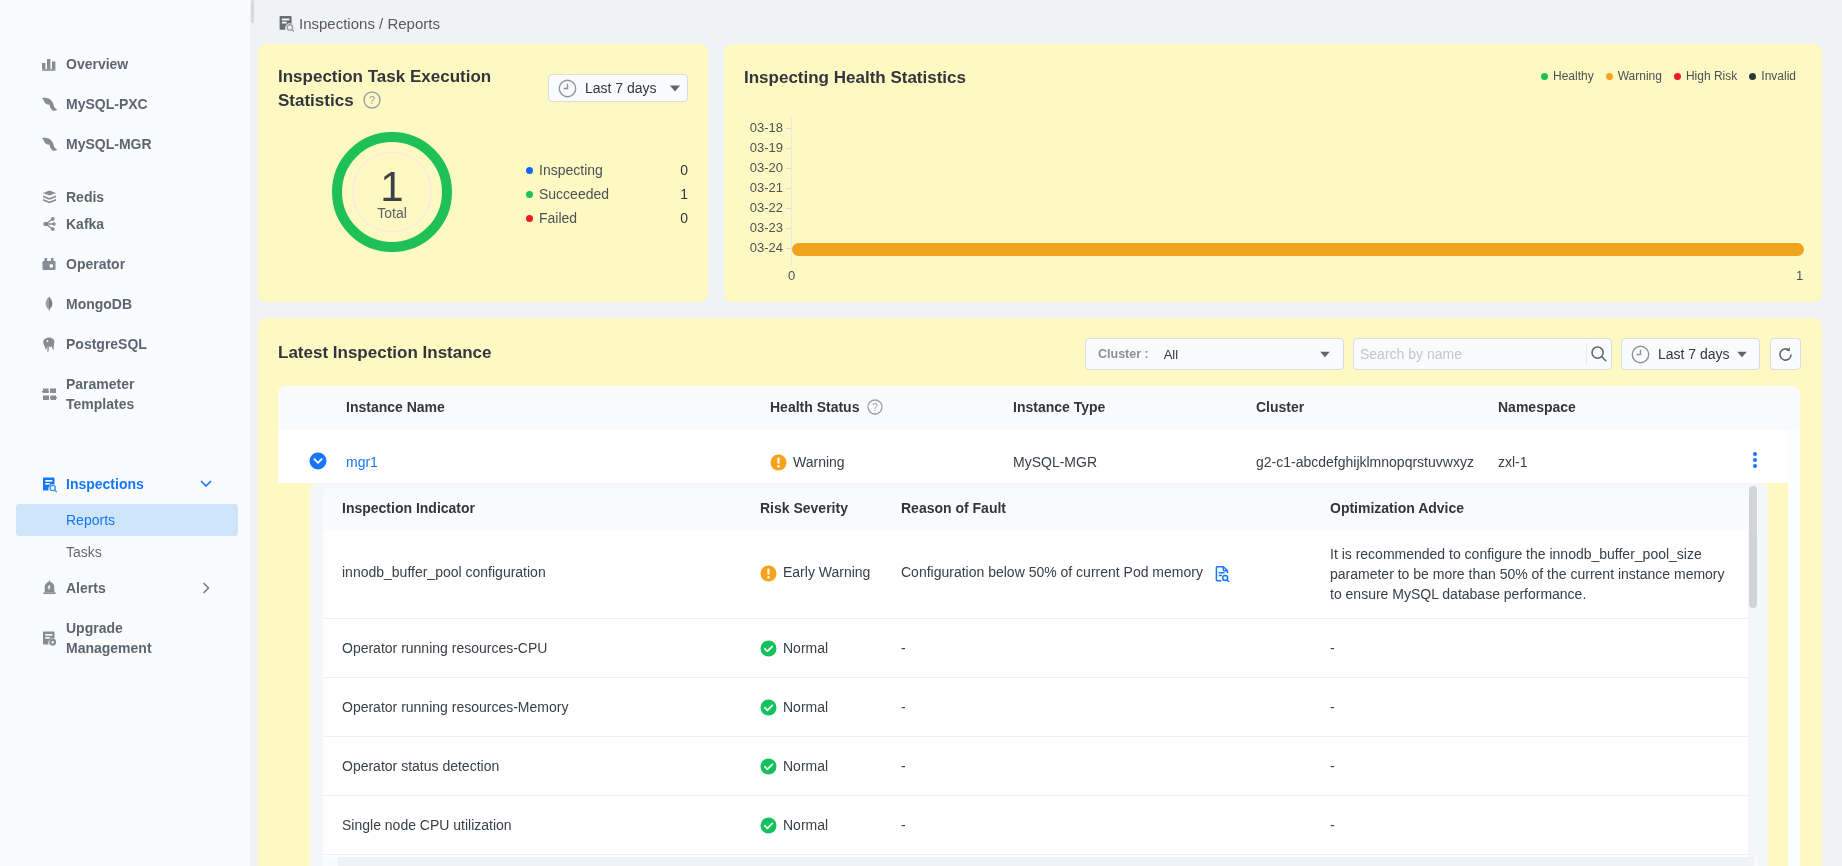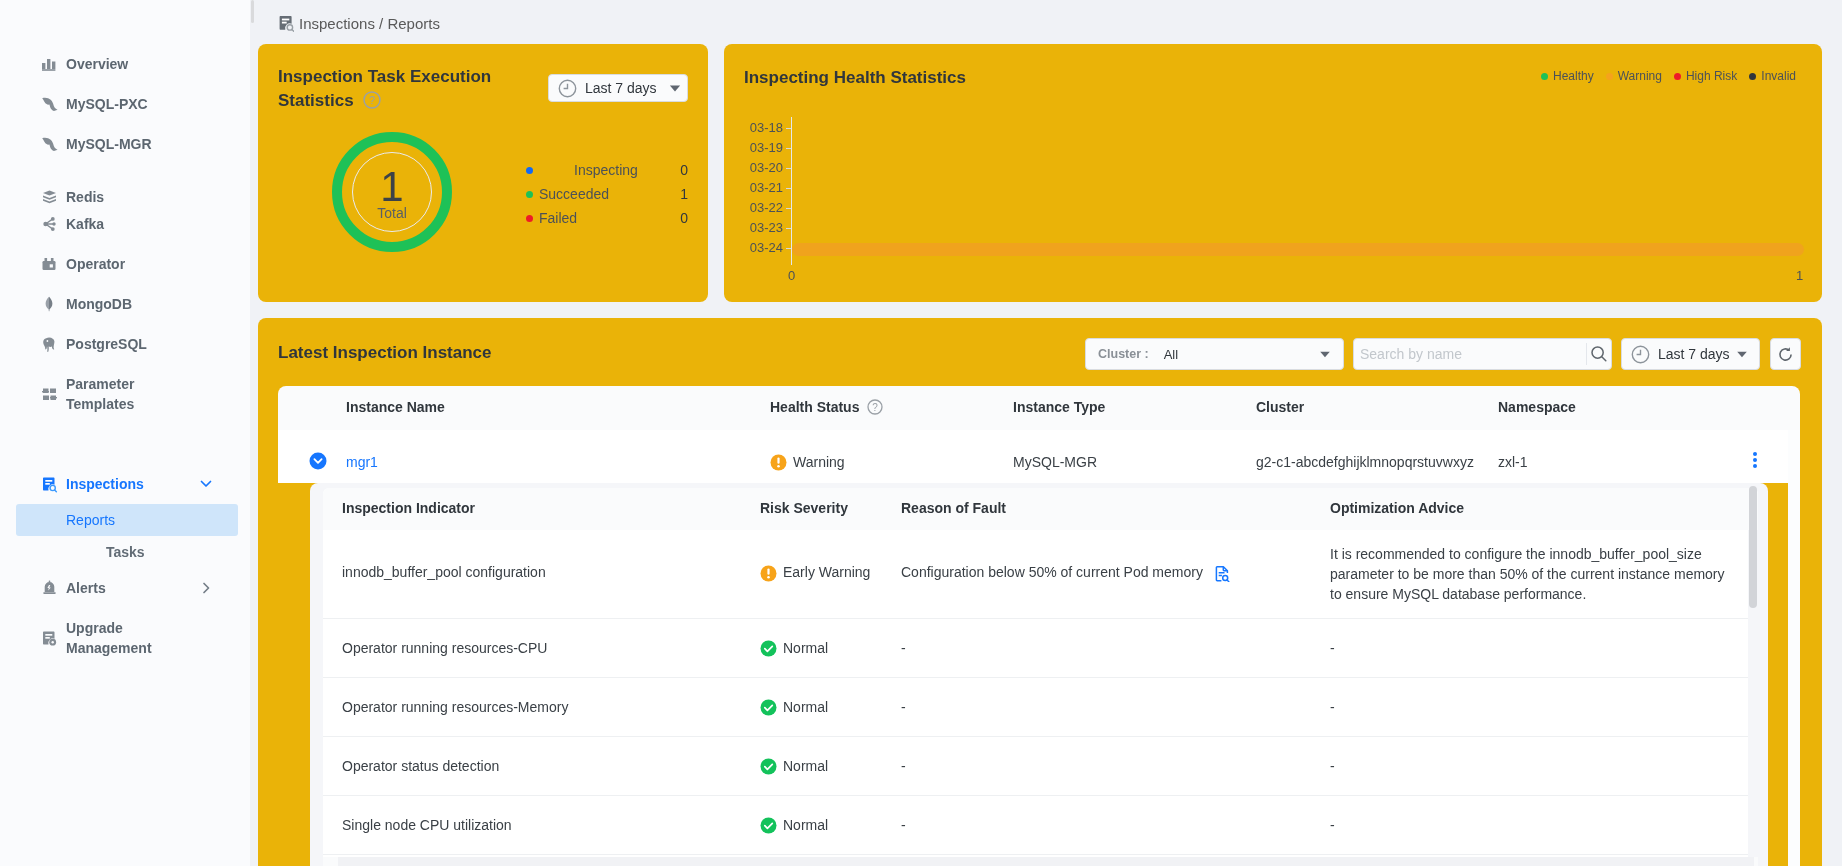--- a/index.html
+++ b/index.html
@@ -5,21 +5,21 @@
 * { margin:0; padding:0; box-sizing:border-box; }
 html,body { width:1842px; height:866px; overflow:hidden; font-family:"Liberation Sans", sans-serif; background:#f0f2f6; }
 .abs { position:absolute; }
 #stage { position:relative; width:1842px; height:866px; }
 
 #sidebar { position:absolute; left:0; top:0; width:250px; height:866px; background:#fafbfd; }
 .sitem { position:absolute; left:0; width:250px; height:40px; }
 .sitem .ic { position:absolute; left:40px; top:50%; transform:translateY(-50%); width:18px; height:18px; display:flex; align-items:center; justify-content:center; }
 .sitem .tx { position:absolute; left:66px; top:50%; transform:translateY(-50%); font-size:14px; font-weight:700; color:#5c6670; line-height:20px; }
 .sitem .chev { position:absolute; left:198px; top:50%; transform:translateY(-50%); width:16px; height:16px; }
-.card { position:absolute; background:#eab308; border-radius:8px; }
+.card { position:absolute; background:#fef9c3; border-radius:8px; }
 
 .ctrl { position:absolute; background:#fafbfc; border:1px solid #d9dce0; border-radius:4px; }
 .caret { width:0; height:0; border-left:6px solid transparent; border-right:6px solid transparent; border-top:7px solid #5f6670; }
 </style>
 </head>
 <body>
 <div id="stage">
 
   <div id="sidebar">
     <div class="sitem" style="top:44px;">
@@ -144,21 +144,21 @@
       <span class="tx" style="color:#1676fe;">Inspections</span>
       <span class="chev"><svg width="16" height="16" viewBox="0 0 16 16">
             <path d="M3.5 5.5 8 10l4.5-4.5" fill="none" stroke="#1676fe" stroke-width="1.7" stroke-linecap="round" stroke-linejoin="round"></path>
           </svg></span>
     </div>
     <div class="abs" style="left:16px; top:504px; width:222px; height:32px; background:#cfe5fa; border-radius:3px;"></div>
     <div class="sitem" style="top:506px; height:27px;">
       <span class="tx" style="font-weight:400; color:#1676fe;">Reports</span>
     </div>
     <div class="sitem" style="top:538px; height:28px;">
-      <span class="tx" style="font-weight:700; color:#626c76;margin-left:40px;">Tasks</span>
+      <span class="tx" style="font-weight:400; color:#626c76;">Tasks</span>
     </div>
     <div class="sitem" style="top:568px;">
       <span class="ic">
           <svg width="17" height="17" viewBox="0 0 17 17">
             <g fill="#848c94">
               <path d="M8.5 2a4.8 4.8 0 0 1 4.8 4.8V12H3.7V6.8A4.8 4.8 0 0 1 8.5 2z"></path>
               <rect x="2.2" y="12.2" width="12.6" height="1.7" rx=".8"></rect>
               <rect x="7.7" y=".4" width="1.6" height="1.8" rx=".6"></rect>
               <path d="m8 5-1.6 3h1.4l-.6 2.6L9.8 7.5H8.3L9.3 5z" fill="#fafbfd"></path>
             </g>
@@ -217,21 +217,21 @@
       <span style="margin-left:8px; font-size:14px; color:#30363c;">Last 7 days</span>
       <span class="caret" style="margin-left:12px; transform:scale(.85);"></span>
     </div>
 
     <div class="abs" style="left:74px; top:88px; width:120px; height:120px; border-radius:50%; border:10px solid #1ec157;"></div>
     <div class="abs" style="left:94px; top:108px; width:80px; height:80px; border-radius:50%; border:1px solid #e9ebf0;"></div>
     <div class="abs" style="left:84px; top:119px; width:100px; text-align:center; font-size:42px; color:#3c4248;">1</div>
     <div class="abs" style="left:84px; top:161px; width:100px; text-align:center; font-size:14px; color:#595f66;">Total</div>
 
     <div class="abs" style="left:268px; top:114px; width:162px;">
-      <div style="display:flex; align-items:center; height:24px;gap:35px;">
+      <div style="display:flex; align-items:center; height:24px;">
           <span style="width:7px;height:7px;border-radius:50%;background:#1269f5;"></span>
           <span style="margin-left:6px; font-size:14px; color:#4c5157;">Inspecting</span>
           <span style="margin-left:auto; font-size:14px; color:#32373d;">0</span>
         </div>
       <div style="display:flex; align-items:center; height:24px;">
           <span style="width:7px;height:7px;border-radius:50%;background:#1ec157;"></span>
           <span style="margin-left:6px; font-size:14px; color:#4c5157;">Succeeded</span>
           <span style="margin-left:auto; font-size:14px; color:#32373d;">1</span>
         </div>
       <div style="display:flex; align-items:center; height:24px;">

